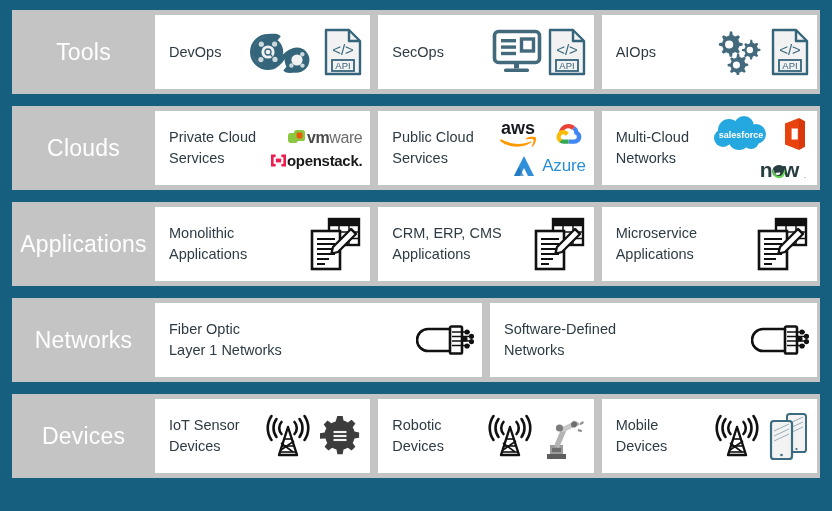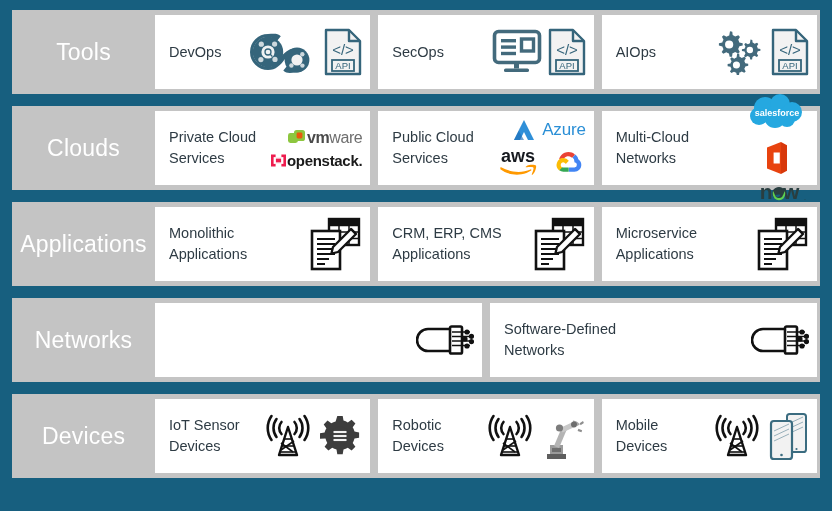--- a/index.html
+++ b/index.html
@@ -199,52 +199,52 @@
             </div>
           </div>
         </div>
       </div>
 
       <div class="card">
         <div class="card-text">Public Cloud
 Services</div>
         <div class="card-icons">
           <div class="logo-stack">
-            <div class="logo-line" style="gap:4px;">
-              <svg class="ico" width="28" height="24" viewBox="0 0 28 24">
-                <path d="M14 2L4 22h6l4-8 4 8h6z" fill="#2F8FD8"></path>
-                <path d="M14 2L8.5 12.5 14 22l-4 0L4 22z" fill="#1E6FB8" opacity=".65"></path>
-              </svg>
-              <span class="azure-txt">Azure</span>
-            </div>
             <div class="logo-line" style="gap:9px;">
               <div class="aws-wrap">
                 <svg class="ico" width="46" height="32" viewBox="0 0 46 32">
                   <text x="23" y="16" text-anchor="middle" font-family="'Liberation Sans',sans-serif" font-weight="bold" font-size="18" fill="#16191F">aws</text>
                   <path d="M5 23c6 4.6 14 6.6 21.5 5.3 3.4-.6 6.8-2 9.6-3.9.7-.5.1-1.3-.6-1-3.8 1.6-8 2.5-12 2.5-6.2 0-12.2-1.7-17.4-4.6-.7-.4-1.2.5-.6 1.1z" fill="#FF9900"></path>
                   <path d="M38.3 21.5c-.8-1-5.2-.5-7.1-.25-.6.07-.7-.43-.16-.8 3.5-2.4 9.2-1.7 9.9-.9.7.85-.2 6.4-3.4 9.1-.5.4-1 .2-.77-.35.76-1.9 2.4-6 1.5-6.8z" fill="#FF9900"></path>
                 </svg>
               </div>
               <svg class="ico" width="36" height="32" viewBox="0 0 36 32">
                 <path d="M22.6 11.4l2.1-2.1.14-.9C20.96 4.9 14.8 5.3 11.2 9.3c-1 1.1-1.74 2.5-2.12 3.9l.77-.1 4.2-.7.33-.33c1.87-2.05 5.02-2.33 7.15-.57z" fill="#EA4335"></path>
                 <path d="M28.3 13.2a9.46 9.46 0 0 0-2.85-4.6l-2.95 2.95a5.24 5.24 0 0 1 1.93 4.16v.52a2.63 2.63 0 0 1 0 5.25h-5.25l-.52.53v3.15l.52.5h5.25c3.77.03 6.84-2.96 6.87-6.73a6.76 6.76 0 0 0-3.0-5.73z" fill="#4285F4"></path>
                 <path d="M13.4 25.66h5.24v-4.2h-5.24c-.4 0-.78-.08-1.14-.25l-.74.24-2.12 2.1-.18.7a6.8 6.8 0 0 0 4.18 1.41z" fill="#34A853"></path>
                 <path d="M13.4 12.1A6.87 6.87 0 0 0 9.25 24.4l3.04-3.04a2.63 2.63 0 1 1 3.48-3.48l3.04-3.04a6.85 6.85 0 0 0-5.41-2.74z" fill="#FBBC05"></path>
               </svg>
             </div>
+            <div class="logo-line" style="gap:4px;">
+              <svg class="ico" width="28" height="24" viewBox="0 0 28 24">
+                <path d="M14 2L4 22h6l4-8 4 8h6z" fill="#2F8FD8"></path>
+                <path d="M14 2L8.5 12.5 14 22l-4 0L4 22z" fill="#1E6FB8" opacity=".65"></path>
+              </svg>
+              <span class="azure-txt">Azure</span>
+            </div>
           </div>
         </div>
       </div>
 
       <div class="card">
         <div class="card-text">Multi-Cloud
 Networks</div>
         <div class="card-icons">
           <div class="logo-stack">
-            <div class="logo-line" style="gap:8px;flex-direction:column;">
+            <div class="logo-line" style="gap:8px;">
               <svg class="ico" width="64" height="40" viewBox="0 0 64 40">
                 <g fill="#25A8E0">
                   <circle cx="20" cy="16" r="11"></circle>
                     <circle cx="35" cy="12" r="10"></circle>
                   <circle cx="47" cy="20" r="10"></circle>
                     <circle cx="30" cy="25" r="11"></circle>
                   <circle cx="14" cy="24" r="9"></circle>
                     <circle cx="42" cy="27" r="8"></circle>
                 </g>
                 <text x="32" y="24" text-anchor="middle" class="sf-txt" font-family="'Liberation Sans',sans-serif" font-weight="bold">salesforce</text>
@@ -360,20 +360,22 @@
         </div>
       </div>
     </div>
   </div>
 
   <div class="row">
     <div class="row-label">Networks</div>
     <div class="cards">
 
       <div class="card">
+        <div class="card-text">Fiber Optic
+Layer 1 Networks</div>
         <div class="card-icons">
           <svg class="ico" width="58" height="34" viewBox="0 0 58 34">
             <path d="M12 6h26v22H12a11 11 0 0 1 0-22z" fill="#fff" stroke="#111" stroke-width="2.6"></path>
             <rect x="34" y="3.5" width="12" height="27" rx="1.6" fill="#fff" stroke="#111" stroke-width="2.6"></rect>
             <g stroke="#111" stroke-width="1.5">
               <line x1="36" y1="9" x2="54" y2="9"></line>
                 <line x1="36" y1="13.5" x2="55" y2="13.5"></line>
               <line x1="36" y1="18" x2="55" y2="18"></line>
                 <line x1="36" y1="22.5" x2="54" y2="22.5"></line>
             </g>

